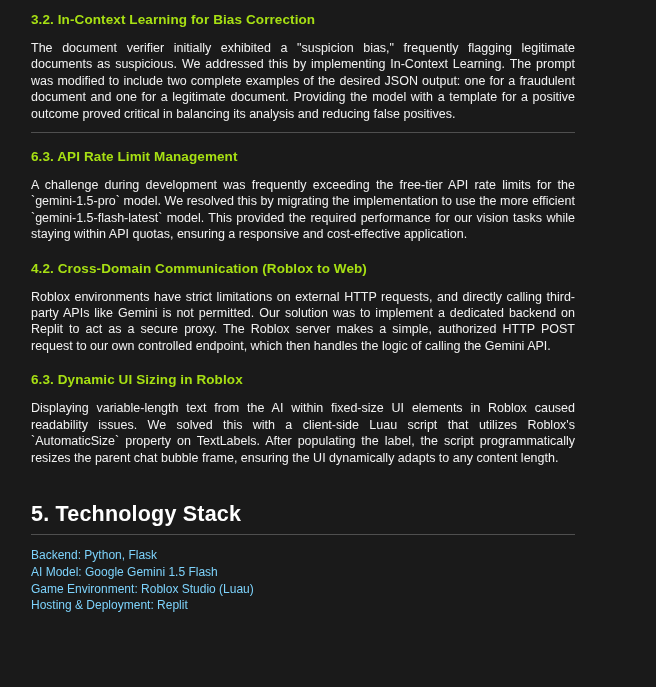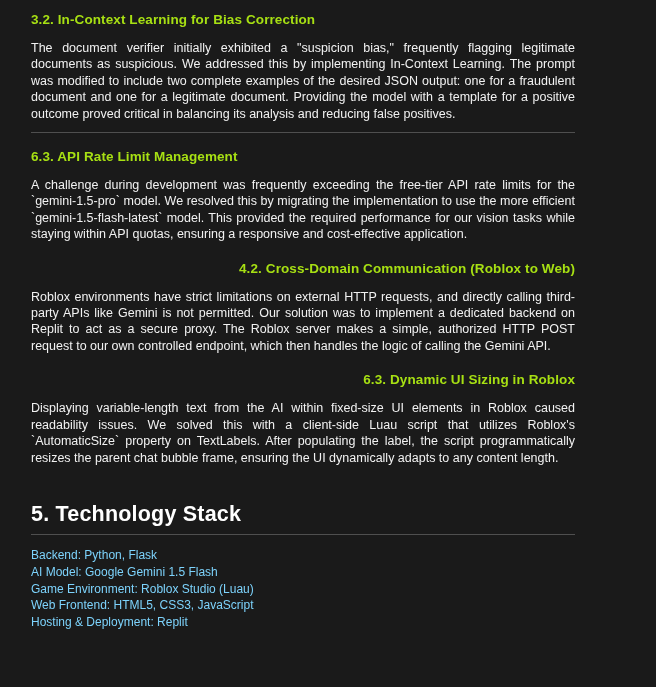--- a/index.html
+++ b/index.html
@@ -42,21 +42,21 @@
     letter-spacing: 0.2px;
   }
   .rule {
     height: 1px;
     background: #4f4f4f;
     margin: 0;
   }
   .mt-h2-1   { margin-top: 34px; }
   .mt-rule-1 { margin-top: 10px; }
   .mt-h3-first { margin-top: 15px; }
-  .mt-h3-next  { margin-top: 17px; text-align: right; }
+  .mt-h3-next  { margin-top: 17px; }
   .mt-h2-2   { margin-top: 36px; }
   .mt-rule-2 { margin-top: 7px; }
   .stack {
     margin-top: 12px;
   }
   .stack-item {
     color: #7dd3fc;
     font-size: 12px;
     line-height: 16.8px;
     text-align: left;
@@ -81,17 +81,16 @@
   <h3 class="h3-green mt-h3-next">6.3. Dynamic UI Sizing in Roblox</h3>
   <p class="body-p">Displaying variable-length text from the AI within fixed-size UI elements in Roblox caused readability issues. We solved this with a client-side Luau script that utilizes Roblox's `AutomaticSize` property on TextLabels. After populating the label, the script programmatically resizes the parent chat bubble frame, ensuring the UI dynamically adapts to any content length.</p>
 
   <h2 class="h2-white mt-h2-2">5. Technology Stack</h2>
   <div class="rule mt-rule-2"></div>
 
   <div class="stack">
     <div class="stack-item">Backend: Python, Flask</div>
     <div class="stack-item">AI Model: Google Gemini 1.5 Flash</div>
     <div class="stack-item">Game Environment: Roblox Studio (Luau)</div>
-    <div class="stack-item">Web Frontend: HTML5, CSS3, JavaScript</div>
     <div class="stack-item">Hosting &amp; Deployment: Replit</div>
   </div>
 
 </div>
 
 </body></html>

